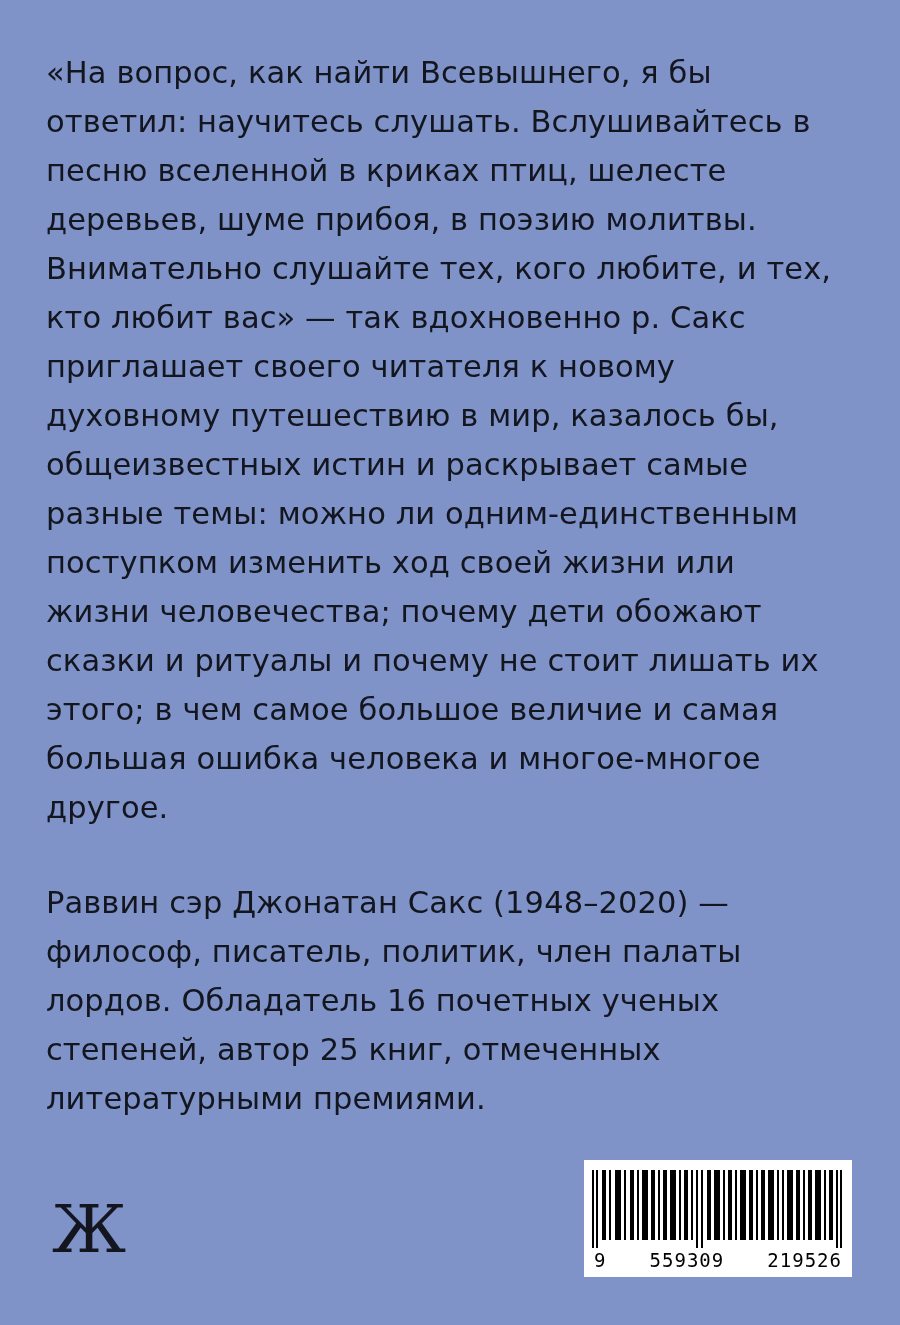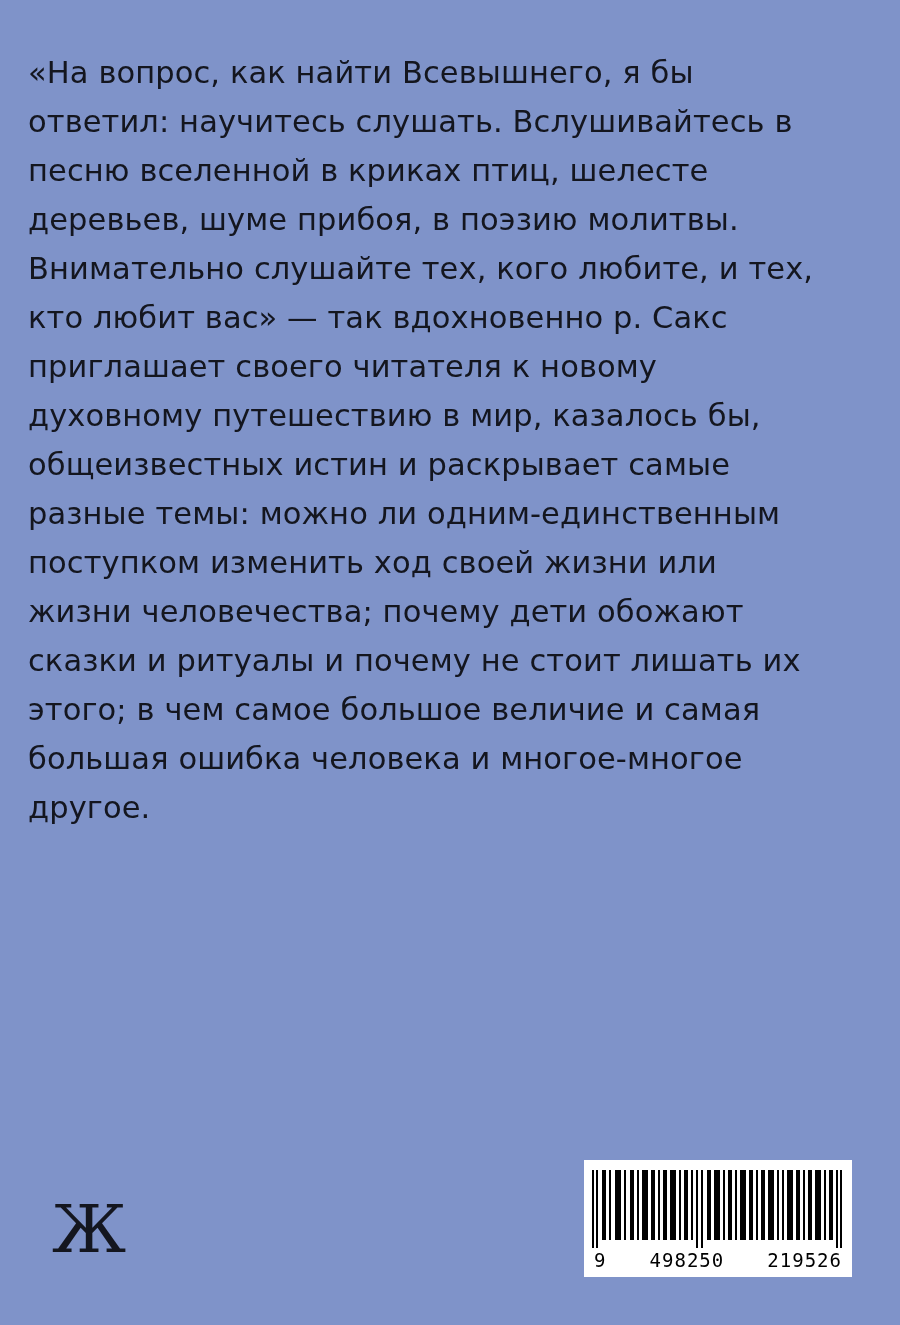--- a/index.html
+++ b/index.html
@@ -15,21 +15,21 @@
   }
   .cover {
     position: relative;
     width: 900px;
     height: 1325px;
     background: #7f93c9;
     box-sizing: border-box;
   }
   .blurb {
     position: absolute;
-    left: 28px;
+    left: 46px;
     top: 48px;
     width: 800px;
     color: #14161f;
     font-size: 30.5px;
     line-height: 49px;
     letter-spacing: 0.1px;
     font-family: "DejaVu Sans", sans-serif;
     font-weight: 400;
   }
   .blurb p {
@@ -79,20 +79,21 @@
     display: inline-block;
   }
 </style>
 </head>
 <body>
 
 <div class="cover">
 
   <div class="blurb">
     <p>«На вопрос, как найти Всевышнего, я бы ответил: научитесь слушать. Вслушивайтесь в песню вселенной в криках птиц, шелесте деревьев, шуме прибоя, в поэзию молитвы. Внимательно слушайте тех, кого любите, и тех, кто любит вас» — так вдохновенно р. Сакс приглашает своего читателя к новому духовному путешествию в мир, казалось бы, общеизвестных истин и раскрывает самые разные темы: можно ли одним-единственным поступком изменить ход своей жизни или жизни человечества; почему дети обожают сказки и ритуалы и почему не стоит лишать их этого; в чем самое большое величие и самая большая ошибка человека и многое-многое другое.</p>
+    <p class="para-gap">Раввин сэр Джонатан Сакс (1948–2020) — философ, писатель, политик, член палаты лордов. Обладатель 16 почетных ученых степеней, автор 25 книг, отмеченных литературными премиями.</p>
   </div>
 
   <div class="logo">Ж</div>
 
   <div class="barcode-block">
     <svg class="bars" viewBox="0 0 252 78" preserveAspectRatio="none">
       <rect x="0" y="0" width="2" height="78" fill="#000"></rect>
       <rect x="4" y="0" width="2" height="78" fill="#000"></rect>
       <rect x="10" y="0" width="4" height="70" fill="#000"></rect>
       <rect x="17" y="0" width="2" height="70" fill="#000"></rect>
@@ -127,18 +128,18 @@
       <rect x="211" y="0" width="2" height="70" fill="#000"></rect>
       <rect x="216" y="0" width="4" height="70" fill="#000"></rect>
       <rect x="223" y="0" width="6" height="70" fill="#000"></rect>
       <rect x="232" y="0" width="2" height="70" fill="#000"></rect>
       <rect x="237" y="0" width="4" height="70" fill="#000"></rect>
       <rect x="244" y="0" width="2" height="78" fill="#000"></rect>
       <rect x="248" y="0" width="2" height="78" fill="#000"></rect>
     </svg>
     <div class="barcode-digits">
       <span>9</span>
-      <span>498250</span>
+      <span>559309</span>
       <span>219526</span>
     </div>
   </div>
 
 </div>
 
 </body></html>

